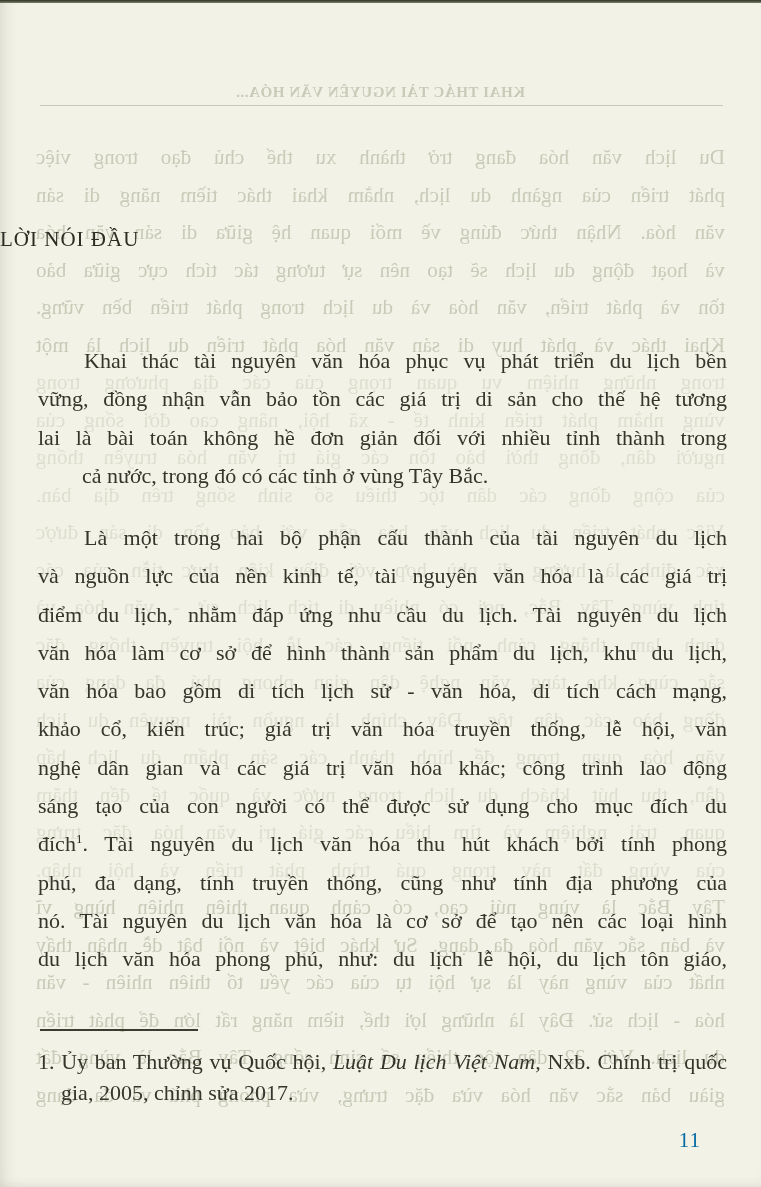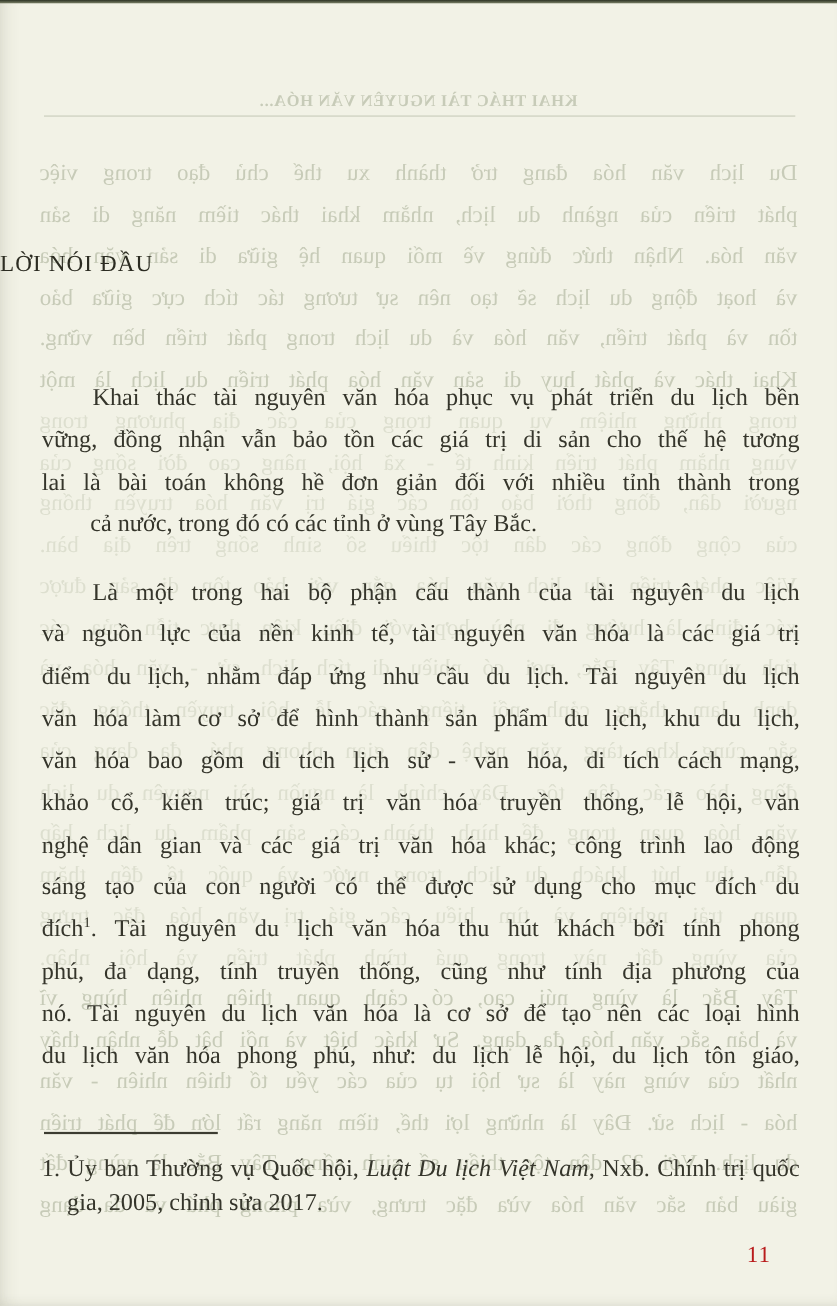--- a/index.html
+++ b/index.html
@@ -61,21 +61,21 @@
   .fn-rule{
     position:absolute;top:1029px;left:40px;width:158px;height:0;
     border-top:2px solid #3c3c31;
   }
   .footnote{position:absolute;top:1046px;left:38px;right:34px;font-size:22px;}
   .fn-line{height:31px;line-height:31px;overflow:hidden;}
   .fn-just{text-align:justify;text-align-last:justify;}
   .fn-l2{padding-left:23px;}
   .pageno{
     position:absolute;top:1128px;right:60px;
-    font-size:21px;color:#b91c1c;letter-spacing:1px;
+    font-size:21px;color:#0369a1;letter-spacing:1px;
   }
 </style>
 </head>
 <body>
 
 <div class="page">
 
   <div class="edge-top"></div>
 
   <div class="bleed" aria-hidden="true">

